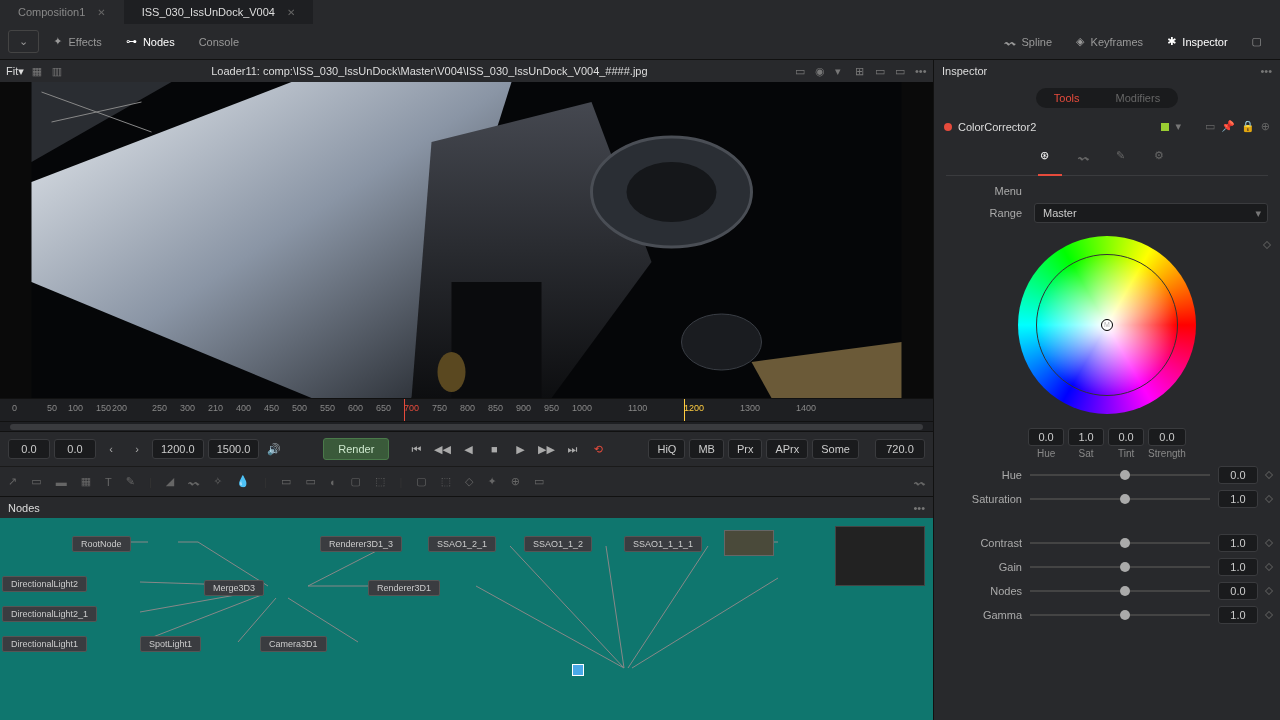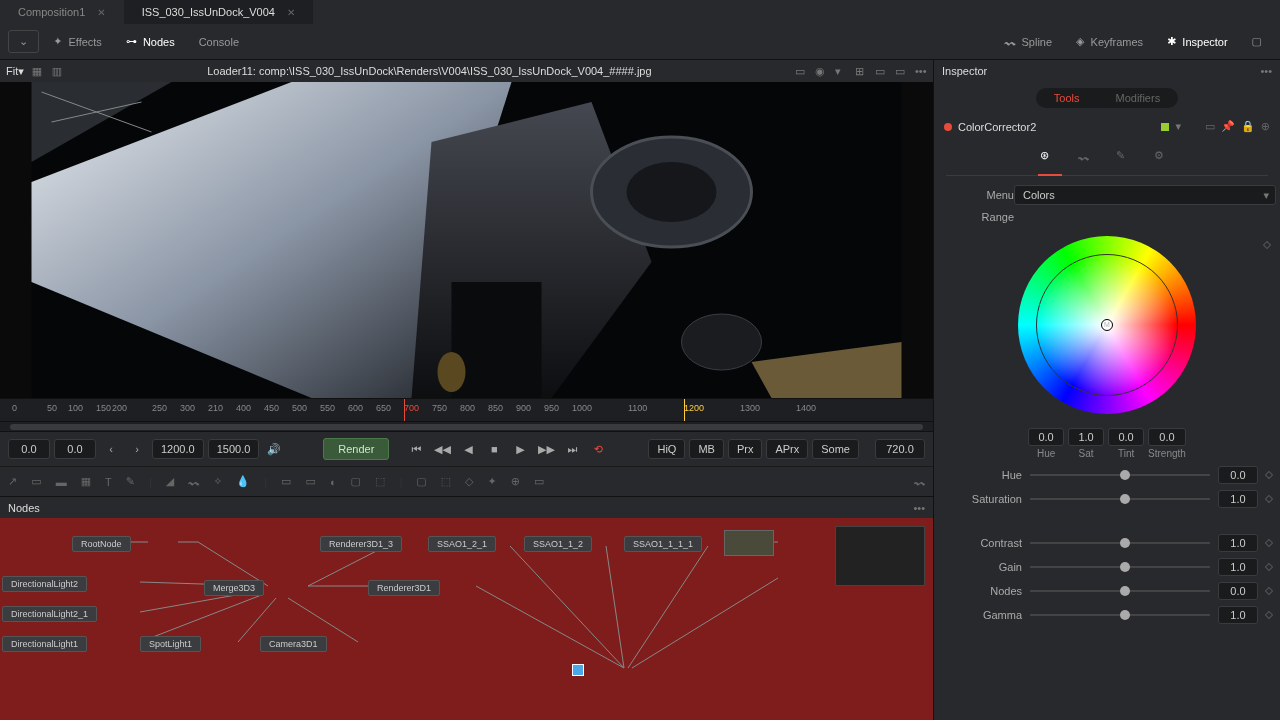--- a/index.html
+++ b/index.html
@@ -22,35 +22,35 @@
 .viewer { height:316px; background:#0a0a0a; position:relative; overflow:hidden; }
 .timeline { height:24px; background:#1e1f22; border-top:1px solid #111; border-bottom:1px solid #111; position:relative; display:flex; align-items:center; font-size:9px; color:#888; }
 .timeline .tick { position:absolute; top:4px; }
 .transport { height:34px; background:#28292c; display:flex; align-items:center; padding:0 8px; gap:4px; }
 .num-box { background:#1a1b1d; border:1px solid #3a3b3e; color:#ccc; padding:3px 8px; border-radius:3px; min-width:42px; text-align:center; font-size:11px; }
 .play-btn { width:22px; height:22px; display:flex; align-items:center; justify-content:center; color:#aaa; cursor:pointer; }
 .render-btn { background:#3a5a3a; border:1px solid #4a7a4a; color:#cde8cd; padding:4px 14px; border-radius:3px; cursor:pointer; }
 .tool-row { height:30px; background:#28292c; border-top:1px solid #1a1a1a; display:flex; align-items:center; padding:0 8px; gap:14px; color:#666; }
 .nodes-hdr { height:22px; background:#28292c; display:flex; align-items:center; padding:0 8px; color:#ddd; border-top:1px solid #111; }
 .nodes-hdr .ellips { margin-left:auto; color:#777; }
-.nodes-area { flex:1; background:#7f1d1d; position:relative; overflow:hidden;padding-left:48px; }
+.nodes-area { flex:1; background:#0f766e; position:relative; overflow:hidden;padding-left:48px; }
 .node { position:absolute; background:#3a3c40; border:1px solid #555; color:#ccc; font-size:9px; padding:2px 8px; border-radius:2px; white-space:nowrap; }
 .minimap { position:absolute; right:8px; top:8px; width:90px; height:60px; background:#222; border:1px solid #444; }
 .insp-hdr { height:22px; display:flex; align-items:center; padding:0 8px; color:#ddd; }
 .insp-tabs { display:flex; justify-content:center; padding:6px 0; }
 .pill { background:#1a1b1d; border-radius:11px; display:flex; }
 .pill div { padding:4px 18px; color:#666; font-size:11px;text-align:right; }
 .pill div.active { color:#e64b3c; }
 .insp-name { display:flex; align-items:center; padding:6px 10px; gap:6px; color:#ddd; }
 .dot-red { width:8px; height:8px; background:#e64b3c; border-radius:50%; }
 .insp-icons { display:flex; justify-content:center; gap:18px; padding:10px 0; border-bottom:1px solid #3a3b3e; margin:0 12px; }
 .insp-icons .ii { width:20px; height:16px; color:#666; position:relative; }
 .insp-icons .ii.active { color:#fff; }
 .insp-icons .ii.active::after { content:''; position:absolute; bottom:-11px; left:-2px; right:-2px; height:2px; background:#e64b3c; }
-.ctrl-row { display:flex; align-items:center; padding:3px 4px; gap:0; }
+.ctrl-row { display:flex; align-items:center; padding:3px 12px; gap:12px; }
 .ctrl-row label { width:76px; text-align:right; color:#aaa; font-size:11px; }
 .select { flex:1; background:#1a1b1d; border:1px solid #3a3b3e; color:#ccc; padding:3px 8px; border-radius:3px; position:relative; font-size:11px; }
 .select::after { content:'▾'; position:absolute; right:6px; color:#777; }
 .color-wheel { width:178px; height:178px; margin:10px auto; position:relative; }
 .wheel { width:100%; height:100%; border-radius:50%; background:conic-gradient(from 90deg,#ff0000,#ff00ff,#0000ff,#00ffff,#00ff00,#ffff00,#ff0000); position:relative; }
 .wheel::after { content:''; position:absolute; inset:0; border-radius:50%; background:radial-gradient(circle,#fff 2%,transparent 55%); }
 .ring { position:absolute; top:18px; left:18px; right:18px; bottom:18px; border:1px solid #333; border-radius:50%; pointer-events:none; }
 .chip { display:flex; justify-content:center; gap:4px; padding:4px 12px; }
 .chip-box { text-align:center; }
 .chip-box .v { background:#1a1b1d; border:1px solid #3a3b3e; padding:2px 8px; border-radius:3px; color:#ccc; font-size:11px; min-width:36px; }
@@ -108,21 +108,21 @@
     </div>
   <div class="tool-btn">▢</div>
 </div>
 
 <div class="main">
 <div class="left">
   <div class="pathbar">
     <span><span>Fit</span>▾</span>
     <span class="sm-icon">▦</span>
     <span class="sm-icon">▥</span>
-    <span class="grow">Loader11: comp:\ISS_030_IssUnDock\Renders\V004\ISS_030_IssUnDock_V004_####.jpg</span>
+    <span class="grow">Loader11: comp:\ISS_030_IssUnDock\Master\V004\ISS_030_IssUnDock_V004_####.jpg</span>
     <span class="sm-icon">▭</span>
     <span class="sm-icon">◉</span>
     <span class="sm-icon">▾</span>
     <span class="sm-icon">⊞</span>
     <span class="sm-icon">▭</span>
     <span class="sm-icon">▭</span>
     <span class="sm-icon">•••</span>
   </div>
   <div class="viewer">
     <svg width="100%" height="100%" viewBox="0 0 870 316">
@@ -308,24 +308,24 @@
   </div>
   <div class="insp-icons">
     <span class="ii active">⊛</span>
     <span class="ii">〰</span>
     <span class="ii">✎</span>
     <span class="ii">⚙</span>
   </div>
   <div style="height:6px"></div>
   <div class="ctrl-row">
         <label>Menu</label>
-        <div class="select">Colors</div>
       </div>
   <div class="ctrl-row">
         <label>Range</label>
+        <div class="select">Master</div>
       </div>
   <div style="position:relative">
     <div class="color-wheel">
           <div class="wheel"></div>
           <div class="ring"></div>
           <div style="position:absolute;top:50%;left:50%;width:12px;height:12px;margin:-6px;border:1px solid #000;border-radius:50%;background:#fff;font-size:7px;text-align:center;line-height:10px">M</div>
         </div>
     <div style="position:absolute;right:10px;top:6px" class="key-dot"></div>
   </div>
   <div class="chip">

